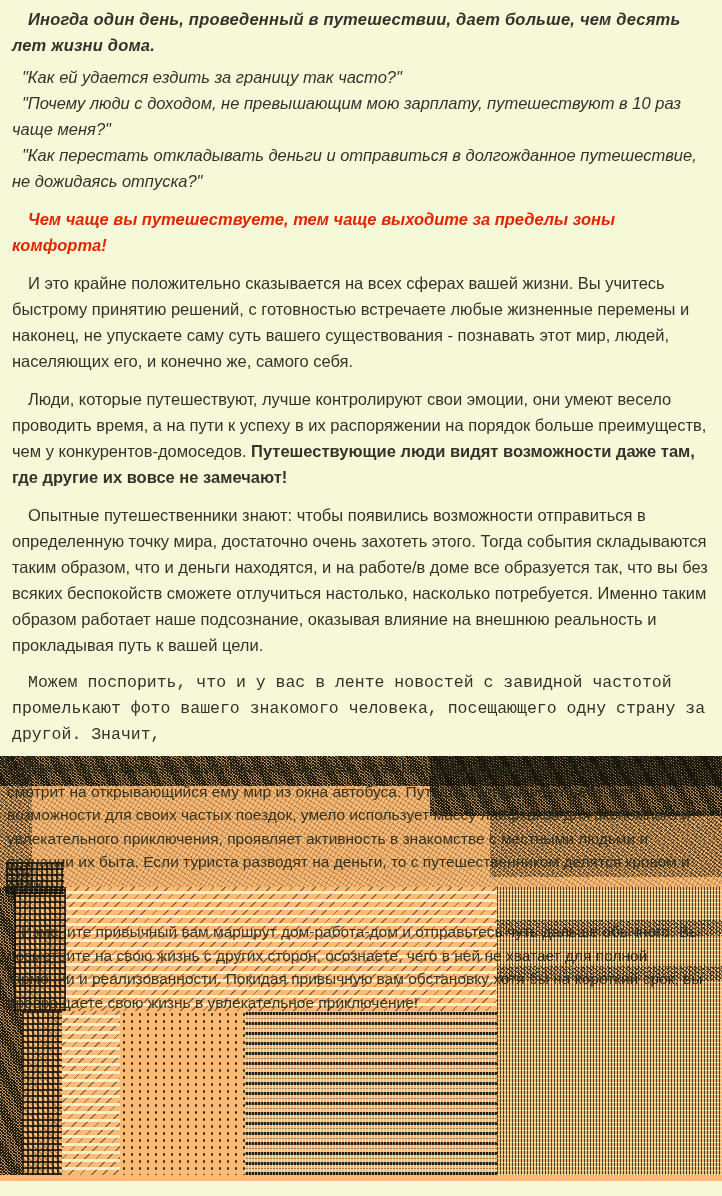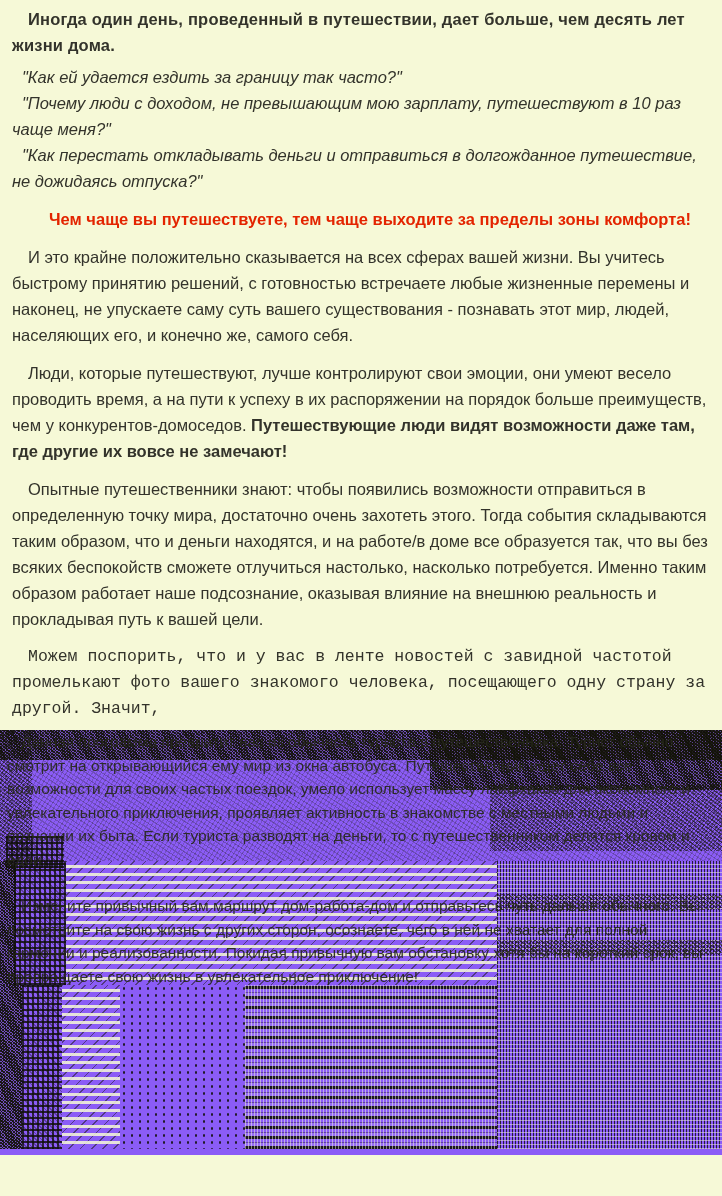--- a/index.html
+++ b/index.html
@@ -6,34 +6,34 @@
   body{
     width:722px;height:1196px;
     background:#f6f9d7;
     font-family:"Liberation Sans",sans-serif;
     color:#33332b;
     overflow:hidden;
   }
   .content{padding:6px 10px 0 12px;font-size:16.5px;line-height:26px;}
   .content p{margin:0;}
   .indent{text-indent:16px;}
-  .intro{font-weight:bold;margin-bottom:6px !important;letter-spacing:.2px;}
+  .intro{font-weight:bold;font-style:italic;margin-bottom:6px !important;letter-spacing:.2px;}
   .quotes{margin-bottom:12px !important;}
   .quotes p{font-style:italic;text-indent:10px;}
-  .red{color:#e32400;font-weight:bold;text-align:center;}
+  .red{color:#e32400;font-weight:bold;font-style:italic;}
   .red1{margin-bottom:12px !important;}
   .para{margin-bottom:12px !important;}
   .p4{margin-bottom:8px !important;font-family:Liberation Mono, monospace;}
   .red2{margin-bottom:8px !important;}
   .bold{font-weight:bold;}
 
   
   .glitch{
     position:relative;width:722px;height:425px;
-    background:#8b5cf6;overflow:hidden;
+    background:#fdba74;overflow:hidden;
   }
   .tex{position:absolute;}
   .t-noise-dark{
     background-color:rgba(40,40,24,.25);
     background-image:
       repeating-linear-gradient(41deg, rgba(18,18,8,.9) 0 1px, transparent 1px 2.4px),
       repeating-linear-gradient(-47deg, rgba(18,18,8,.85) 0 1px, transparent 1px 2.1px);
   }
   .t-noise-med{
     background-image:

